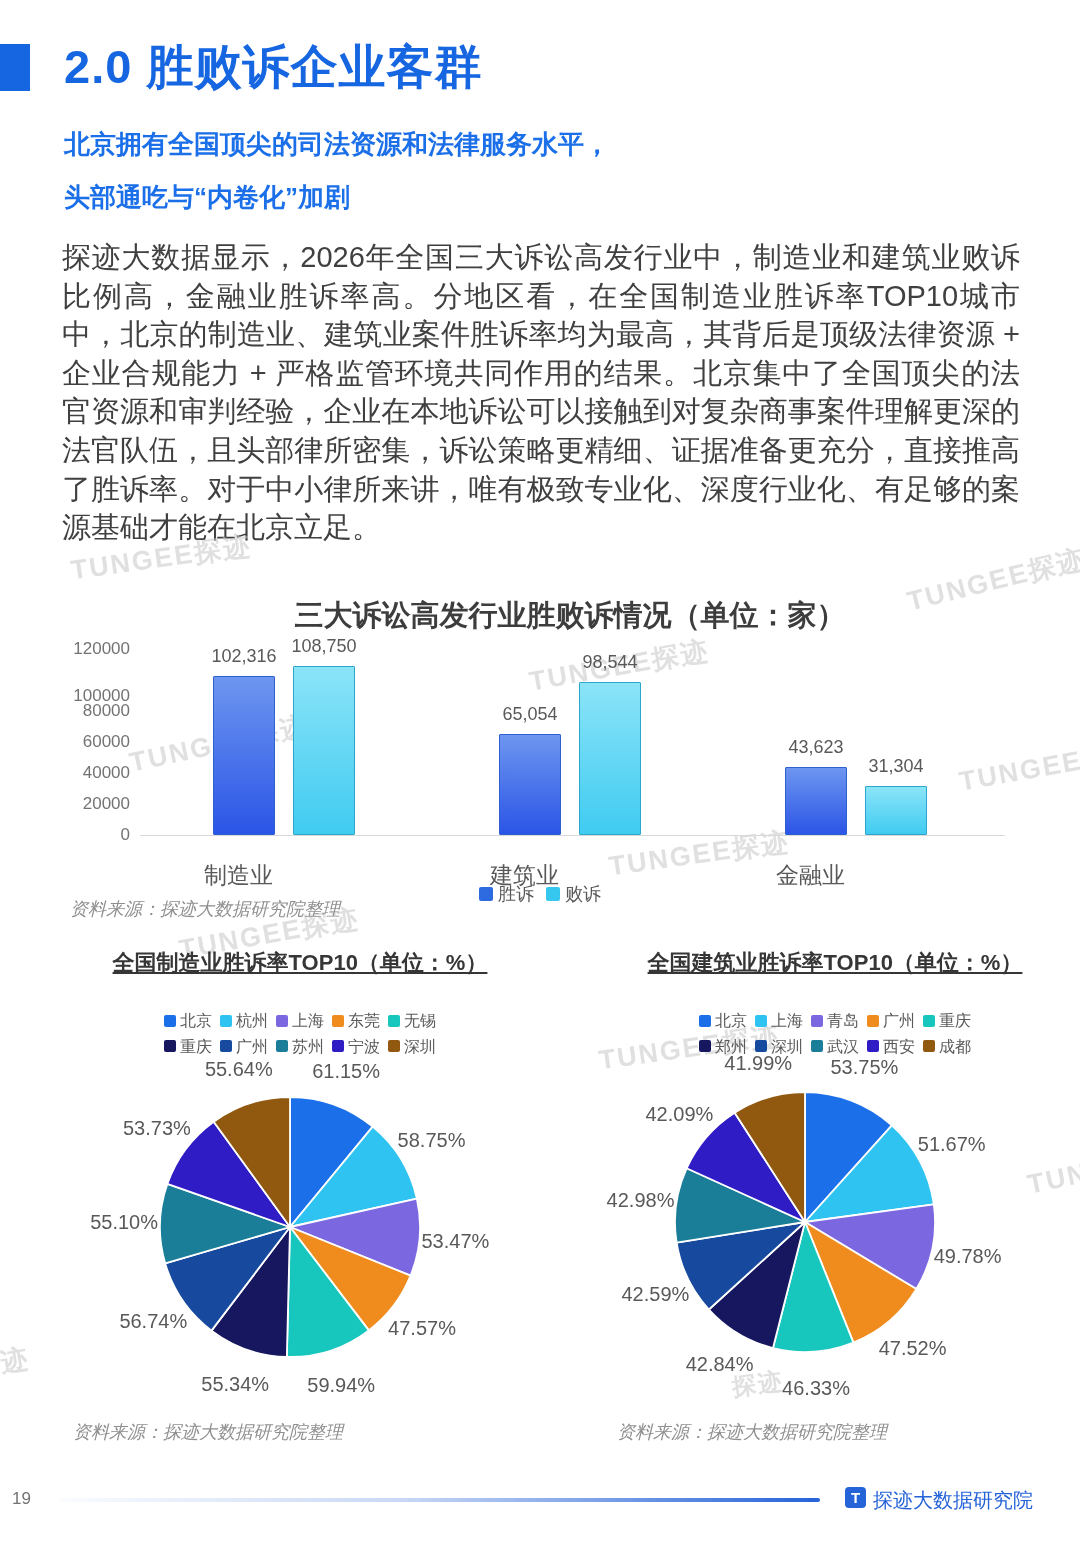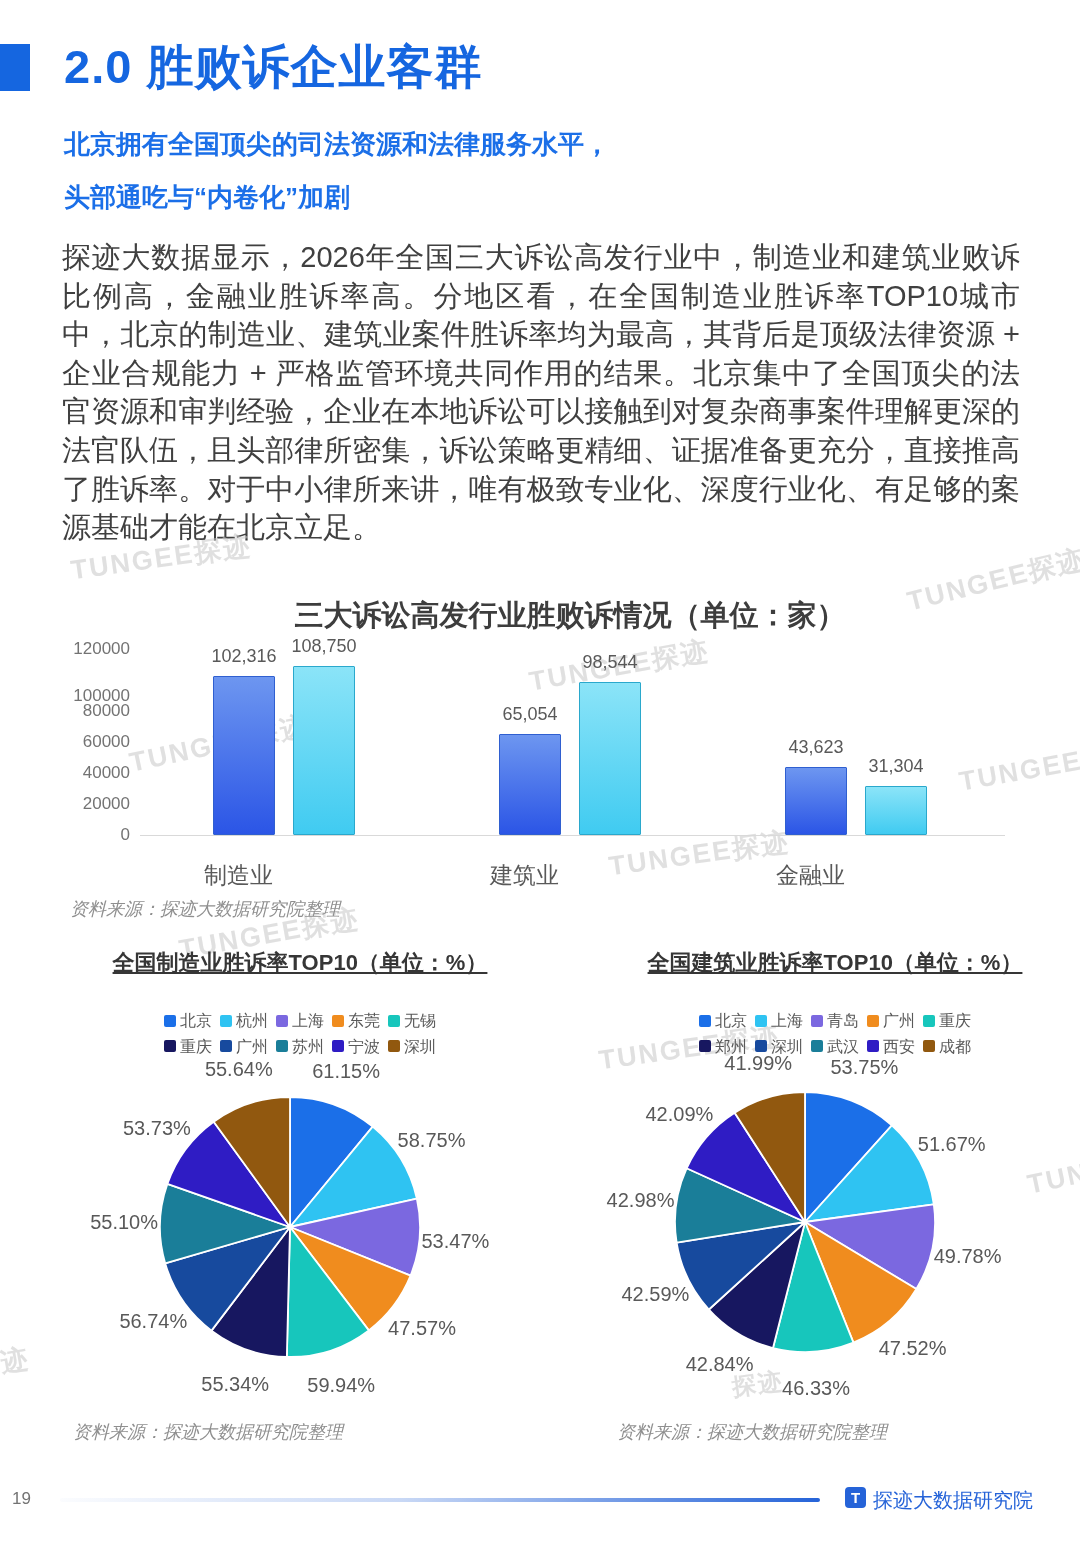--- a/index.html
+++ b/index.html
@@ -66,20 +66,27 @@
   <div class="wm" style="left:608px;top:836px;transform:rotate(-8deg);">TUNGEE探迹</div>
   <div class="wm" style="left:178px;top:916px;transform:rotate(-10deg);">TUNGEE探迹</div>
   <div class="wm" style="left:598px;top:1030px;transform:rotate(-8deg);">TUNGEE探迹</div>
   <div class="wm" style="left:1026px;top:1148px;transform:rotate(-12deg);">TUNGEE探迹</div>
   <div class="wm" style="left:732px;top:1368px;transform:rotate(-8deg);font-size:24px;">探迹</div>
   <div class="wm" style="left:-28px;top:1345px;transform:rotate(-10deg);">探迹</div>
 
   <div class="bar-title">三大诉讼高发行业胜败诉情况（单位：家）</div>
   <div class="bar-chart" id="bar-chart">
     <div class="baseline"></div>
+    <div class="bar-legend" id="bar-legend"><span class="legend-item">
+          <span class="legend-swatch" style="background: rgb(46, 107, 224);"></span>
+          <span class="legend-text">胜诉</span>
+        </span><span class="legend-item">
+          <span class="legend-swatch" style="background: rgb(53, 199, 238);"></span>
+          <span class="legend-text">败诉</span>
+        </span></div>
   <div class="ytick" style="top: 205px;">0</div>
       <div class="ytick" style="top: 174px;">20000</div>
       <div class="ytick" style="top: 143px;">40000</div>
       <div class="ytick" style="top: 112px;">60000</div>
       <div class="ytick" style="top: 81px;">80000</div>
       <div class="ytick" style="top: 50px; margin-top: 16px;">100000</div>
       <div class="ytick" style="top: 19px;">120000</div>
       <div class="cat-label" style="left: 204px;">制造业</div>
       <div class="bar" style="left: 213px; width: 62px; top: 56px; height: 159px; background: linear-gradient(rgb(109, 150, 240), rgb(43, 85, 230)); border: 1px solid rgb(47, 95, 208); box-sizing: border-box;"></div>
       <div class="bar-val" style="left: 174px; top: 26px;">102,316</div>

